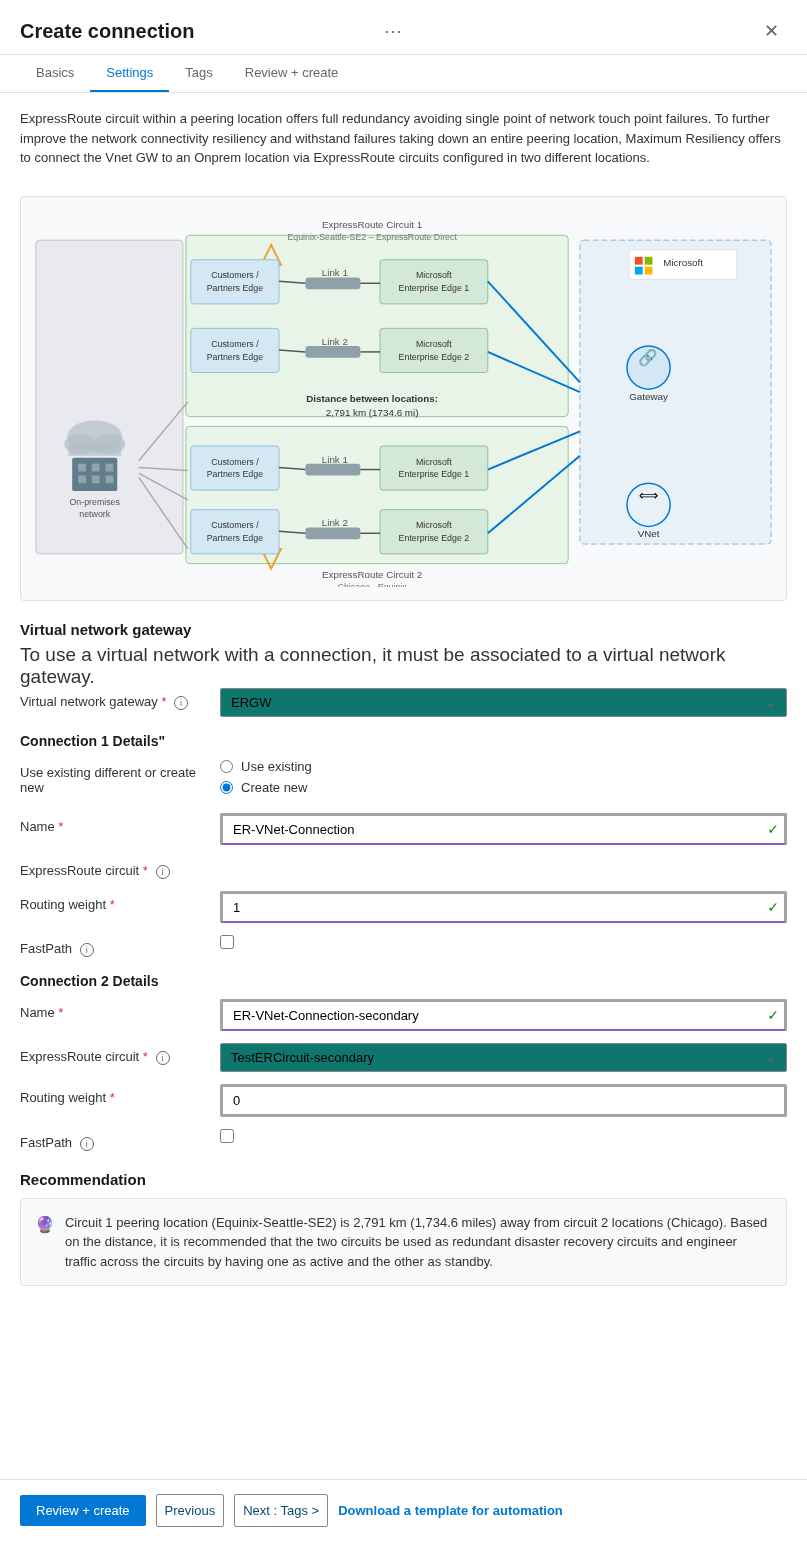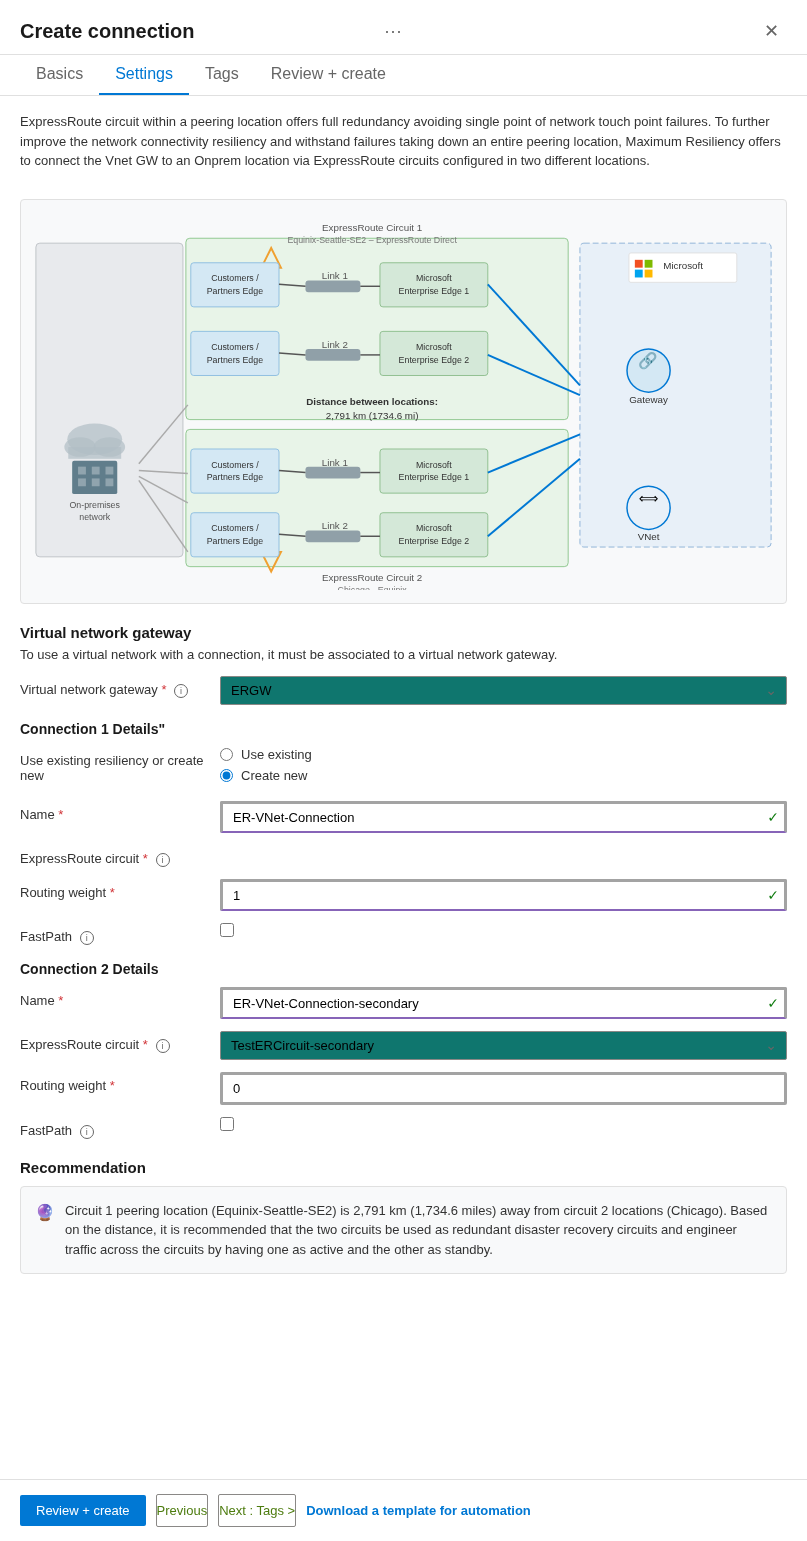--- a/index.html
+++ b/index.html
@@ -3,56 +3,56 @@
   <meta charset="utf-8">
   <style>
     * { box-sizing: border-box; margin: 0; padding: 0; }
     body { font-family: 'Segoe UI', Arial, sans-serif; font-size: 13px; color: #333; background: #fff; width: 807px; }
     .dialog { width: 807px; min-height: 1541px; background: #fff; display: flex; flex-direction: column; }
     .dialog-header { display: flex; align-items: center; padding: 16px 20px 8px; border-bottom: 1px solid #e0e0e0; }
     .dialog-title { font-size: 20px; font-weight: 600; color: #1a1a1a; flex: 1; }
     .dialog-menu { font-size: 18px; color: #666; margin-left: 10px; cursor: pointer; }
     .close-btn { font-size: 18px; color: #666; cursor: pointer; padding: 4px 8px; }
     .tabs { display: flex; padding: 0 20px; border-bottom: 1px solid #e0e0e0; }
-    .tab { padding: 10px 16px; cursor: pointer; font-size: 16px; color: #666; border-bottom: 2px solid transparent; }
+    .tab { padding: 10px 16px; cursor: pointer; font-size: 13px; color: #666; border-bottom: 2px solid transparent; }
     .tab.active { color: #0078d4; border-bottom: 2px solid #0078d4; font-weight: 500; }
     .content { padding: 16px 20px; flex: 1; overflow-y: auto; }
     .description { font-size: 13px; color: #333; line-height: 1.5; margin-bottom: 28px; }
     .field-row { display: flex; align-items: flex-start; margin-bottom: 12px; }
     .field-label { width: 200px; font-size: 13px; color: #333; padding-top: 6px; flex-shrink: 0; }
     .field-control { flex: 1; }
     .radio-option { display: flex; align-items: center; margin-bottom: 6px; }
     .radio-option input[type="radio"] { margin-right: 8px; accent-color: #0078d4; }
     .radio-label { font-size: 13px; color: #333; }
     
     .diagram-container { margin: 16px 0; position: relative; background: #f8f9fa; border: 1px solid #e0e0e0; border-radius: 4px; padding: 10px; }
     .diagram-svg { width: 100%; height: 380px; }
     
     .section-title { font-size: 15px; font-weight: 600; color: #1a1a1a; margin: 20px 0 6px; }
-    .section-desc { font-size: 13px; color: #333; margin-bottom: 14px; }
+    .section-desc { font-size: 19px; color: #333; }
     .subsection-title { font-size: 14px; font-weight: 600; color: #1a1a1a; margin: 16px 0 10px; }
     .select-wrapper { position: relative; }
     .select-wrapper select { width: 100%; padding: 6px 30px 6px 10px; border: 1px solid #8a8886; border-radius: 2px; font-size: 13px; background: #0f766e; appearance: none; cursor: pointer; }
     .select-wrapper::after { content: '⌄'; position: absolute; right: 10px; top: 50%; transform: translateY(-50%); color: #666; pointer-events: none; font-size: 14px; }
     .input-field { width: 100%; padding: 6px 10px; border: 3px solid #a3a3a3; border-radius: 2px; font-size: 13px; }
     .input-field.purple-border { border-bottom: 2px solid #8764b8; }
     .input-with-check { position: relative; }
     .input-with-check input { padding-right: 30px; }
     .check-icon { position: absolute; right: 8px; top: 50%; transform: translateY(-50%); color: #107c10; font-size: 14px; }
     .required { color: #d13438; }
     .info-icon { display: inline-flex; align-items: center; justify-content: center; width: 14px; height: 14px; border-radius: 50%; border: 1px solid #666; font-size: 9px; color: #666; cursor: pointer; margin-left: 4px; }
     .checkbox-field { display: flex; align-items: center; }
     .checkbox-field input[type="checkbox"] { width: 14px; height: 14px; }
     .recommendation-box { background: #f8f9fa; border: 1px solid #e0e0e0; border-radius: 4px; padding: 14px; margin: 10px 0; display: flex; gap: 10px; }
     .rec-icon { font-size: 16px; margin-top: 2px; flex-shrink: 0; }
     .rec-text { font-size: 13px; color: #333; line-height: 1.5; }
     
     .footer { display: flex; align-items: center; padding: 14px 20px; border-top: 1px solid #e0e0e0; gap: 10px; background: #fff; }
     .btn-primary { background: #0078d4; color: #fff; border: none; padding: 8px 16px; border-radius: 2px; font-size: 13px; cursor: pointer; font-weight: 500; }
-    .btn-secondary { background: #fff; color: #4d7c0f; border: 1px solid #8a8886; padding: 8px 0; border-radius: 2px; font-size: 13px; cursor: pointer; }
+    .btn-secondary { background: #fff; color: #0c4a6e; border: 1px solid #8a8886; padding: 8px 8px; border-radius: 2px; font-size: 13px; cursor: pointer; }
     .btn-link { background: none; border: none; color: #0078d4; font-size: 13px; cursor: pointer; text-decoration: none; font-weight: bold; }
   </style>
 </head>
 <body>
 
 <div class="dialog">
 
   <div class="dialog-header">
     <span class="dialog-title">Create connection</span>
     <span class="dialog-menu">···</span>
@@ -206,21 +206,21 @@
           <select>
             <option>ERGW</option>
           </select>
         </div>
       </div>
     </div>
 
     <div class="subsection-title">Connection 1 Details"</div>
 
     <div class="field-row">
-      <div class="field-label">Use existing resiliency or create new</div>
+      <div class="field-label">Use existing different or create new</div>
       <div class="field-control">
         <div class="radio-option">
           <input type="radio" name="conn1mode" id="c1ue" style="">
           <label for="c1ue" class="radio-label">Use existing</label>
         </div>
         <div class="radio-option">
           <input type="radio" name="conn1mode" id="c1cn" checked="" style="">
           <label for="c1cn" class="radio-label">Create new</label>
         </div>
       </div>

